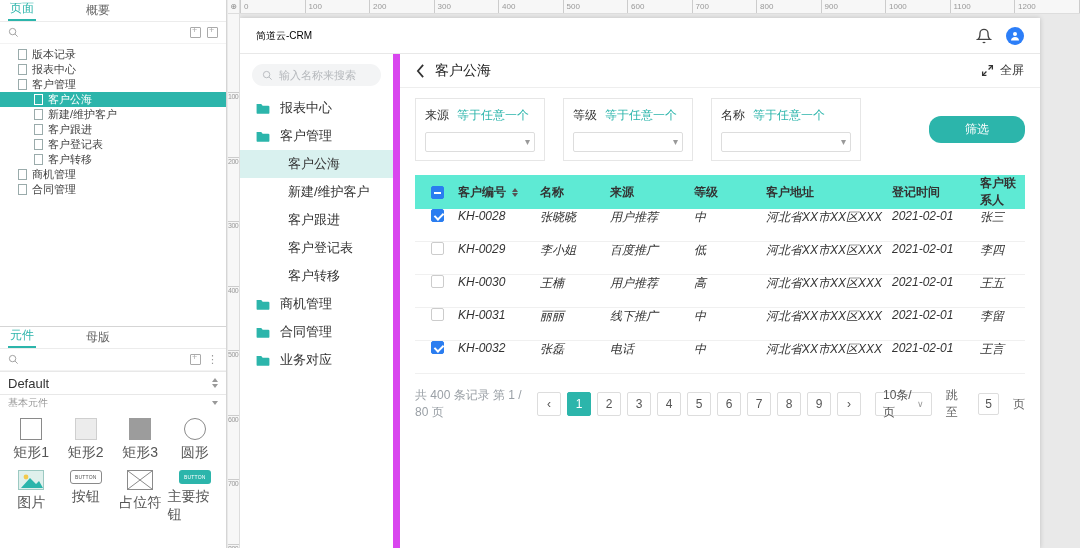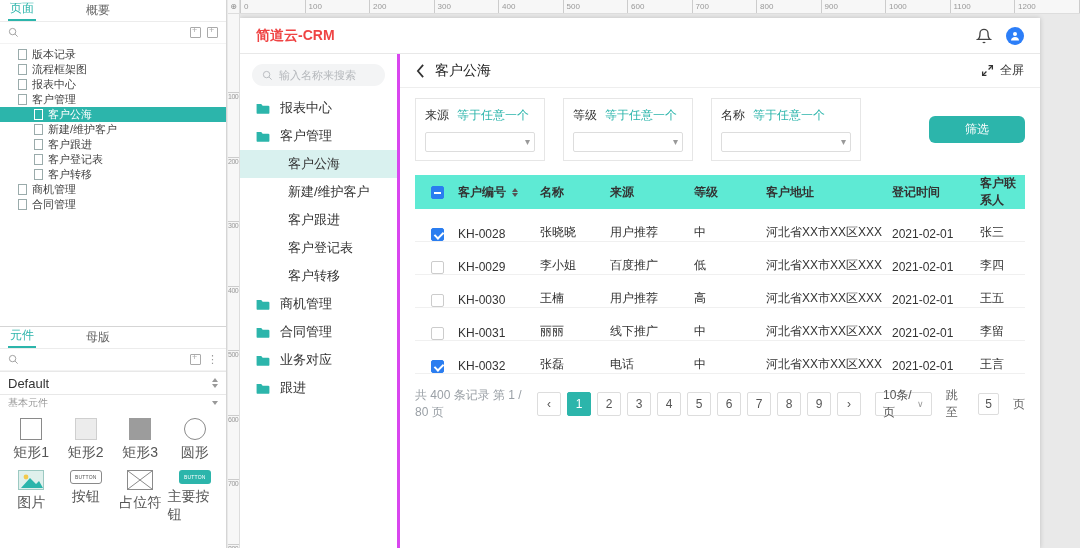--- a/index.html
+++ b/index.html
@@ -58,24 +58,24 @@
           border-left:1px solid #ccc; }
   .vruler { position:absolute; left:0; top:14px; bottom:0; width:12px; background:#f7f7f7;
             border-right:1px solid #ddd; display:flex; flex-direction:column; padding-top:78px; overflow:hidden; z-index:2; }
   .vnum { height:64.5px; flex:none; font-size:7px; color:#999; border-top:1px solid #ccc;
           letter-spacing:-0.5px; line-height:8px; }
 
   
   .artboard { position:absolute; left:12px; top:18px; width:800px; height:530px; background:#fff;
               box-shadow:0 0 5px rgba(0,0,0,.18); }
   .app-header { height:36px; display:flex; align-items:center; padding:0 16px; border-bottom:1px solid #e8e8e8; }
-  .app-title { font-weight:bold; font-size:14px; color:#ef4444; }
+  .app-title { font-weight:normal; font-size:10px; color:#000000; }
   .hdr-icons { margin-left:auto; display:flex; align-items:center; gap:14px; }
   .avatar { width:18px; height:18px; border-radius:50%; background:#2c7ef8; display:flex; align-items:center; justify-content:center; cursor:pointer; }
-  .app-nav { position:absolute; left:0; top:36px; bottom:0; width:160px; border-right:3px solid #d946ef; background:#fff; }
+  .app-nav { position:absolute; left:0; top:36px; bottom:0; width:160px; border-right:7px solid #d946ef; background:#fff; }
   .nav-search { margin:10px 12px 8px; height:22px; border-radius:11px; background:#f3f4f5; display:flex;
                 align-items:center; padding:0 10px; gap:6px; font-size:11px; color:#b5b8bc; cursor:text; }
   .nav-item { display:flex; align-items:center; height:28px; padding-left:16px; gap:10px; font-size:13px; color:#333; cursor:pointer; }
   .nav-item.lvl1 { padding-left:48px; }
   .nav-item.selected { background:#d9f1ef; }
   .folder-ico { display:none; line-height:0; }
   .nav-item.folder .folder-ico { display:block; }
   .app-main { position:absolute; left:160px; top:36px; right:0; bottom:0; background:#fff; }
   .main-header { height:34px; display:flex; align-items:center; padding:0 16px; border-bottom:1px solid #eee; gap:10px; }
   .back-ico { cursor:pointer; line-height:0; }
@@ -84,25 +84,25 @@
 
   .filter-row { display:flex; align-items:center; padding:10px 15px 8px; }
   .filters { display:flex; gap:18px; }
   .filter-box { border:1px solid #e6e6e6; padding:8px 9px; width:130px; background:#fff; }
   .filters > :nth-child(3) { width:150px; }
   .filter-line { display:flex; gap:8px; font-size:12px; color:#333; margin-bottom:8px; white-space:nowrap; }
   .fop { color:#2cb5ab; cursor:pointer; }
   .fselect { height:20px; border:1px solid #ddd; border-radius:2px; position:relative; cursor:pointer; background:#fff; }
   .fcaret { position:absolute; right:4px; top:2px; color:#999; font-size:10px; line-height:14px; }
   .btn-filter { margin-left:auto; width:96px; height:27px; background:#2cb5ab; color:#fff; border:none;
-                border-radius:6px; font-size:12px; cursor:pointer; }
+                border-radius:12px; font-size:12px; cursor:pointer; }
 
   .table { margin:6px 15px 0; font-size:12px; color:#333; }
   .thead { display:flex; align-items:center; background:#5eead4; height:34px; padding-left:15px; }
-  .tr { display:flex; align-items:flex-end; height:33px; padding-left:15px; border-bottom:1px solid #f0f0f0; background:#fff; }
+  .tr { display:flex; align-items:flex-start; height:33px; padding-left:15px; border-bottom:1px solid #f0f0f0; background:#fff;font-style:italic; }
   .th { font-weight:bold; display:flex; align-items:center; }
   .thead>:nth-child(2), .tr>:nth-child(2) { width:82px; }
   .thead>:nth-child(3), .tr>:nth-child(3) { width:70px; }
   .thead>:nth-child(4), .tr>:nth-child(4) { width:84px; }
   .thead>:nth-child(5), .tr>:nth-child(5) { width:72px; }
   .thead>:nth-child(6), .tr>:nth-child(6) { width:126px; }
   .thead>:nth-child(7), .tr>:nth-child(7) { width:88px; }
   .thead>:nth-child(8), .tr>:nth-child(8) { flex:1; }
   .cb { width:13px; height:13px; margin:0 14px 0 1px; border:1px solid #ccc; border-radius:2px; background:#fff;
         position:relative; flex:none; cursor:pointer; }
@@ -149,24 +149,20 @@
       <span class="sq-ico"></span>
       <span class="sq-ico"></span>
     </div>
     <div class="tree">
         <div class="tree-item">
         <span class="page-ico"></span>
         <span>版本记录</span>
       </div>
         <div class="tree-item">
         <span class="page-ico"></span>
-        <span>流程框架图</span>
-      </div>
-        <div class="tree-item">
-        <span class="page-ico"></span>
         <span>报表中心</span>
       </div>
         <div class="tree-item">
         <span class="page-ico"></span>
         <span>客户管理</span>
       </div>
         <div class="tree-item selected lvl1">
         <span class="page-ico"></span>
         <span>客户公海</span>
       </div>
@@ -402,28 +398,20 @@
             </span>
             <span>合同管理</span>
           </div>
             <div class="nav-item folder">
             <span class="folder-ico">
               <svg width="14" height="12" viewBox="0 0 24 20" fill="#2cb5ab">
                   <path d="M1 3 h8 l2.4 3 H21 a2 2 0 0 1 2 2 v10 a2 2 0 0 1 -2 2 H3 a2 2 0 0 1 -2 -2 z"></path>
                 </svg>
             </span>
             <span>业务对应</span>
-          </div>
-            <div class="nav-item folder">
-            <span class="folder-ico">
-              <svg width="14" height="12" viewBox="0 0 24 20" fill="#2cb5ab">
-                  <path d="M1 3 h8 l2.4 3 H21 a2 2 0 0 1 2 2 v10 a2 2 0 0 1 -2 2 H3 a2 2 0 0 1 -2 -2 z"></path>
-                </svg>
-            </span>
-            <span>跟进</span>
           </div>
           </div>
       </nav>
 
       <main class="app-main">
         <div class="main-header">
           <span class="back-ico">
             <svg width="9" height="14" viewBox="0 0 10 16" fill="none" stroke="#333" stroke-width="2">
                 <polyline points="8,1 2,8 8,15"></polyline>
               </svg>

